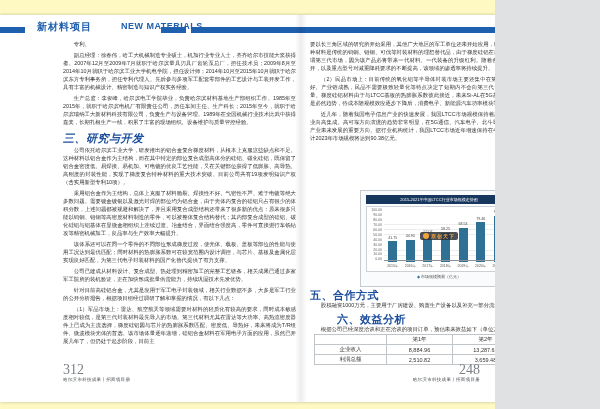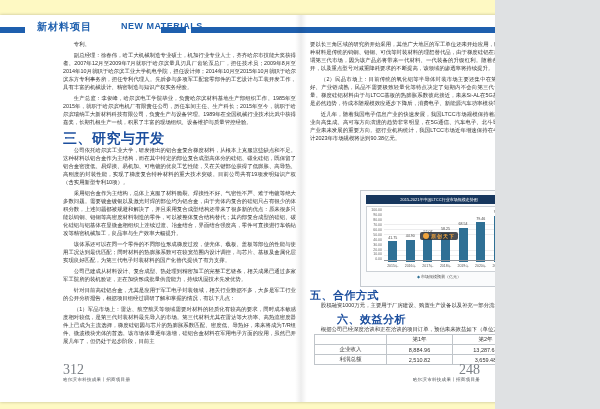--- a/index.html
+++ b/index.html
@@ -15,21 +15,21 @@
   .hbar.b2{left:161px;width:25px;}
   .hbar.b3{left:191px;width:409px;}
   .htitle-cn{position:absolute;left:37px;top:20px;font-size:10px;font-weight:bold;color:#1e5fae;letter-spacing:1px;}
   .htitle-en{position:absolute;left:97px;top:21px;font-size:9px;font-weight:bold;color:#1e5fae;letter-spacing:.5px;margin-left:24px;}
   
   .col{position:absolute;top:40px;color:#333;font-size:5.4px;line-height:8px;text-align:justify;}
   .col.left{left:63px;width:233px;}
   .col.right{left:310px;width:276px;}
   .col p{margin:0 0 3px 0;text-indent:2em;}
   .col p.cont{text-indent:0;}
-  .col h3{margin:8px 0 4px 0;font-size:14px;color:#1d4f9e;letter-spacing:.5px;font-weight:bold;}
+  .col h3{margin:8px 0 4px 0;font-size:11px;color:#1d4f9e;letter-spacing:.5px;font-weight:bold;font-style:italic;}
   
   .abs-h3{position:absolute;font-size:11px;color:#1d4f9e;font-weight:bold;letter-spacing:.5px;}
   .abs-p{position:absolute;font-size:5.4px;color:#333;}
   
   .chart-box{position:absolute;left:360px;top:190px;width:158px;height:97px;background:#fafbfc;
              border:1px solid #c5cad0;box-sizing:border-box;}
   .chart-title{margin:4px 5px 0 5px;height:9px;line-height:9px;background:#17375e;color:#fff;
                font-size:4px;text-align:center;white-space:nowrap;overflow:hidden;}
   .plot{position:relative;margin:2px 5px 0 5px;height:64px;background:#fff;border:1px solid #ccd1d6;}
   .yaxis{position:absolute;left:1px;top:2px;bottom:9px;width:14px;display:flex;flex-direction:column;

